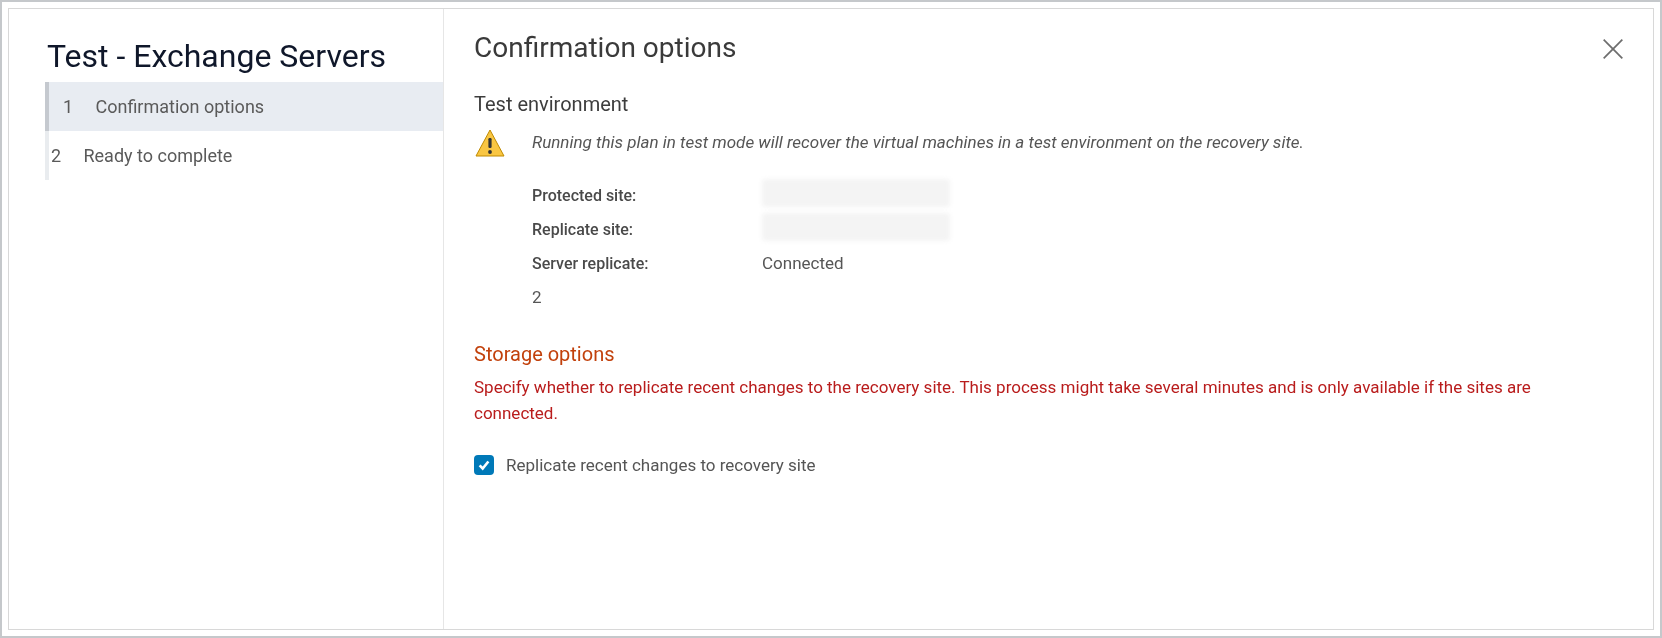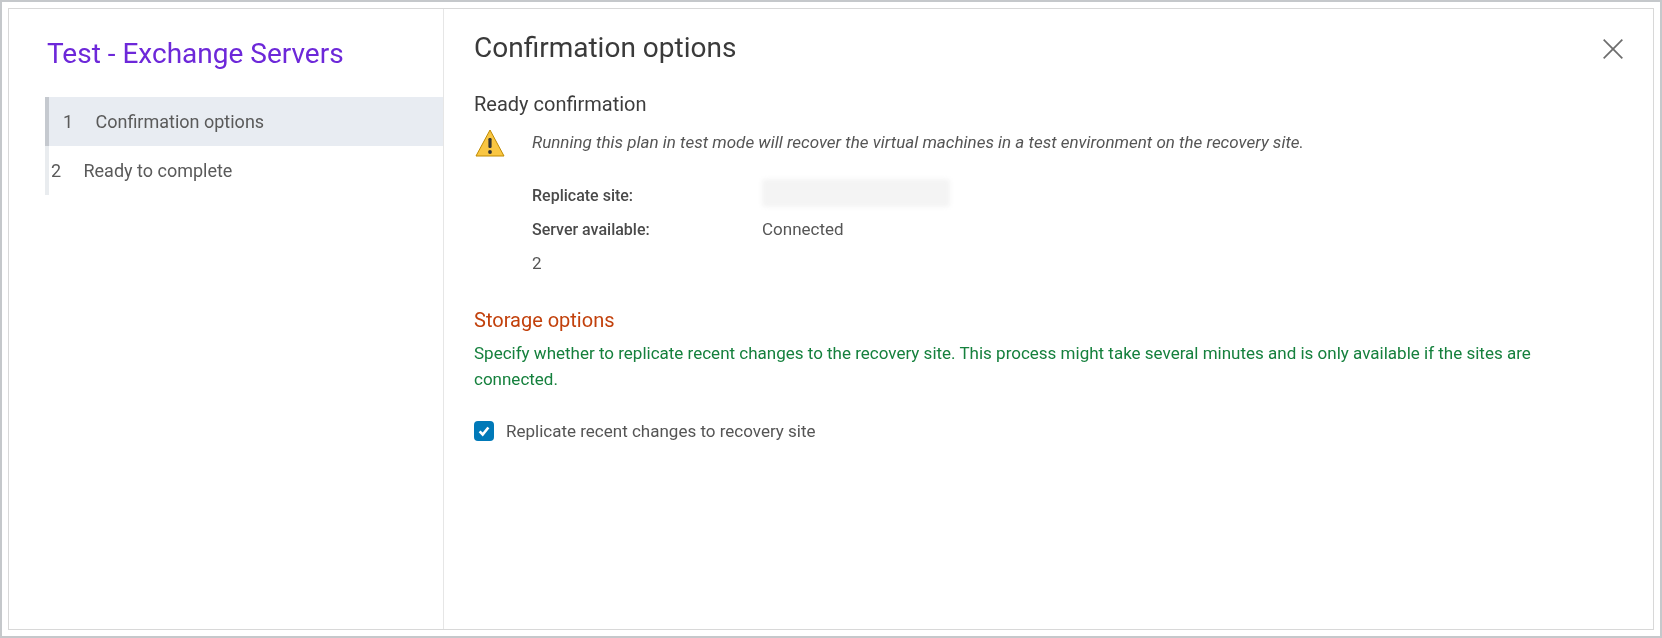--- a/index.html
+++ b/index.html
@@ -26,24 +26,24 @@
       display: flex;
       background: #fff;
     }
     .sidebar {
       width: 435px;
       flex-shrink: 0;
       border-right: 1px solid #e6e6e6;
       padding-top: 18px;
     }
     .sidebar-title {
-      font-size: 28px;
+      font-size: 32px;
       font-weight: 400;
-      color: #6d28d9;
-      padding: 10px 0 27px 38px;
+      color: #0f172a;
+      padding: 10px 0 7px 38px;
     }
     .step-list {
       border-left: 4px solid #e9ecef;
       margin-left: 36px;
     }
     .step-item {
       padding: 14px 14px 14px 2px;
       font-size: 18px;
       color: #5a5a5a;
       cursor: pointer;
@@ -137,21 +137,21 @@
     .storage-section {
       margin-top: 6px;
     }
     .storage-title {
       font-size: 20px;
       color: #c2410c;
       margin-bottom: 8px;
     }
     .storage-desc {
       font-size: 17px;
-      color: #15803d;
+      color: #b91c1c;
       line-height: 1.55;
       margin-bottom: 28px;
       max-width: 1060px;
     }
     .checkbox-row {
       display: flex;
       align-items: center;
     }
     .checkbox {
       width: 20px;
@@ -199,40 +199,44 @@
     <div class="main">
       <div class="close-btn">
         <svg viewBox="0 0 24 24">
           <line x1="4" y1="4" x2="20" y2="20" stroke="currentColor" stroke-width="1.5"></line>
           <line x1="20" y1="4" x2="4" y2="20" stroke="currentColor" stroke-width="1.5"></line>
         </svg>
       </div>
 
       <div class="main-title">Confirmation options</div>
 
-      <div class="section-title">Ready confirmation</div>
+      <div class="section-title">Test environment</div>
 
       <div class="info-row">
         <div class="warning-icon">
           <svg viewBox="0 0 32 32">
             <polygon points="16,2 30,28 2,28" fill="#f9c642" stroke="#c08a00" stroke-width="1"></polygon>
             <rect x="14.4" y="10" width="3.2" height="10" rx="1.2" fill="#333"></rect>
             <circle cx="16" cy="24" r="1.9" fill="#333"></circle>
           </svg>
         </div>
         <div class="info-text">Running this plan in test mode will recover the virtual machines in a test environment on the recovery site.</div>
       </div>
 
       <div class="details-table">
         <div class="detail-row">
+          <div class="detail-label">Protected site:</div>
+          <div class="detail-value"><span class="redacted"></span></div>
+        </div>
+        <div class="detail-row">
           <div class="detail-label">Replicate site:</div>
           <div class="detail-value"><span class="redacted"></span></div>
         </div>
         <div class="detail-row">
-          <div class="detail-label">Server available:</div>
+          <div class="detail-label">Server replicate:</div>
           <div class="detail-value">Connected</div>
         </div>
         <div class="detail-row">
           <div class="detail-value">2</div>
         </div>
       </div>
 
       <div class="storage-section">
         <div class="storage-title">Storage options</div>
         <div class="storage-desc">Specify whether to replicate recent changes to the recovery site. This process might take several minutes and is only available if the sites are connected.</div>

